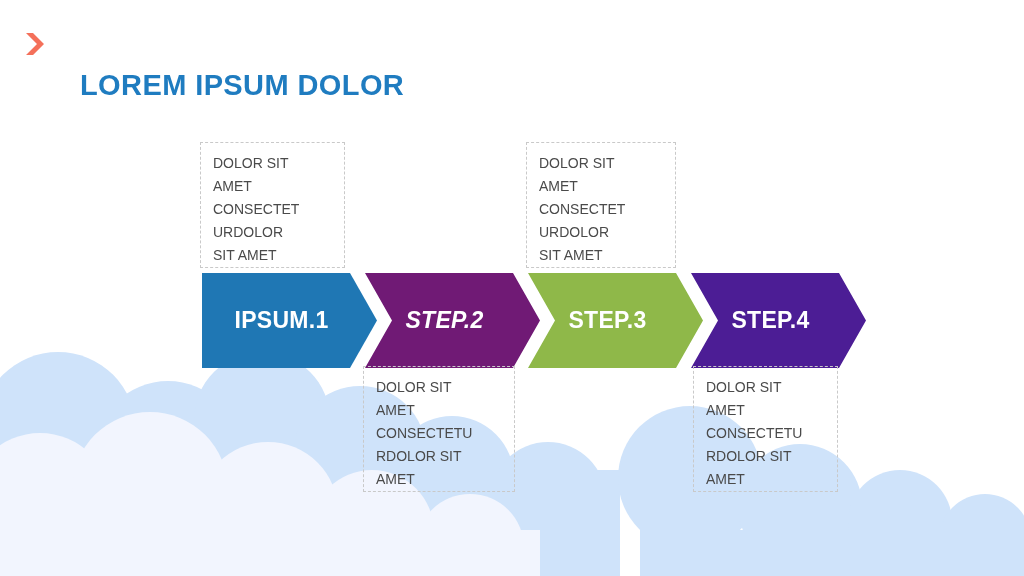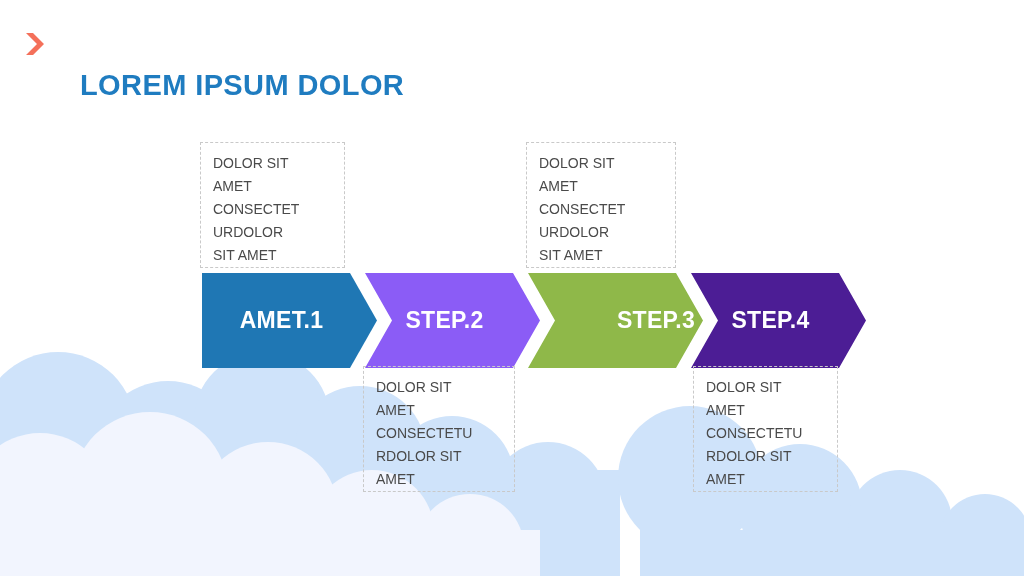--- a/index.html
+++ b/index.html
@@ -95,21 +95,20 @@
   }
   .chev-2 {
     left: 365px;
     width: 175px;
     clip-path: polygon(0 0, 148px 0, 175px 50%, 148px 100%, 0 100%, 27px 50%);
   }
   .chev-3 {
     left: 528px;
     width: 175px;
     clip-path: polygon(0 0, 148px 0, 175px 50%, 148px 100%, 0 100%, 27px 50%);
-    justify-content: flex-end;
   }
   .chev-4 {
     left: 691px;
     width: 175px;
     clip-path: polygon(0 0, 148px 0, 175px 50%, 148px 100%, 0 100%, 27px 50%);
   }
 
   
   .textbox {
     position: absolute;
@@ -184,23 +183,23 @@
 
   <div id="title-row">
     <svg id="title-bullet" viewBox="0 0 28 28" aria-hidden="true">
       <path d="M4 3 L15 14 L4 25 L11 25 L22 14 L11 3 Z" fill="#f4705a"></path>
     </svg>
     <div id="title-text" style="color: rgb(31, 124, 192);">LOREM IPSUM DOLOR</div>
   </div>
 
   <div id="chevron-band">
     <div class="chevron chev-1" id="chev-1" style="background: rgb(31, 119, 180);">
-      <span class="chevron-label">AMET.1</span>
-    </div>
-    <div class="chevron chev-2" id="chev-2" style="background: #8b5cf6;">
+      <span class="chevron-label">IPSUM.1</span>
+    </div>
+    <div class="chevron chev-2" id="chev-2" style="background: #701a75; font-style: italic;">
       <span class="chevron-label">STEP.2</span>
     </div>
     <div class="chevron chev-3" id="chev-3" style="background: rgb(143, 184, 73);">
       <span class="chevron-label">STEP.3</span>
     </div>
     <div class="chevron chev-4" id="chev-4" style="background: #4c1d95;">
       <span class="chevron-label">STEP.4</span>
     </div>
   </div>
 

